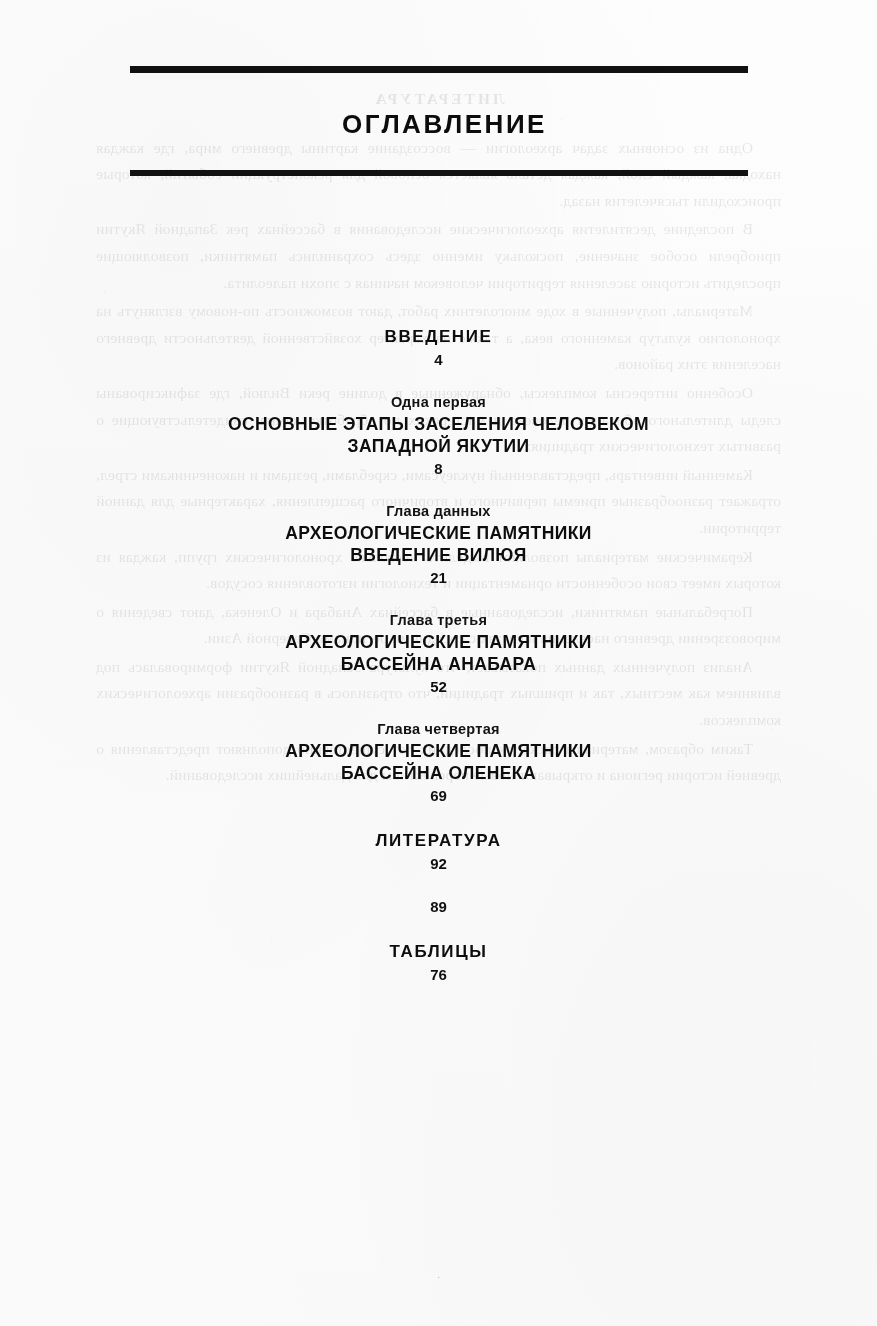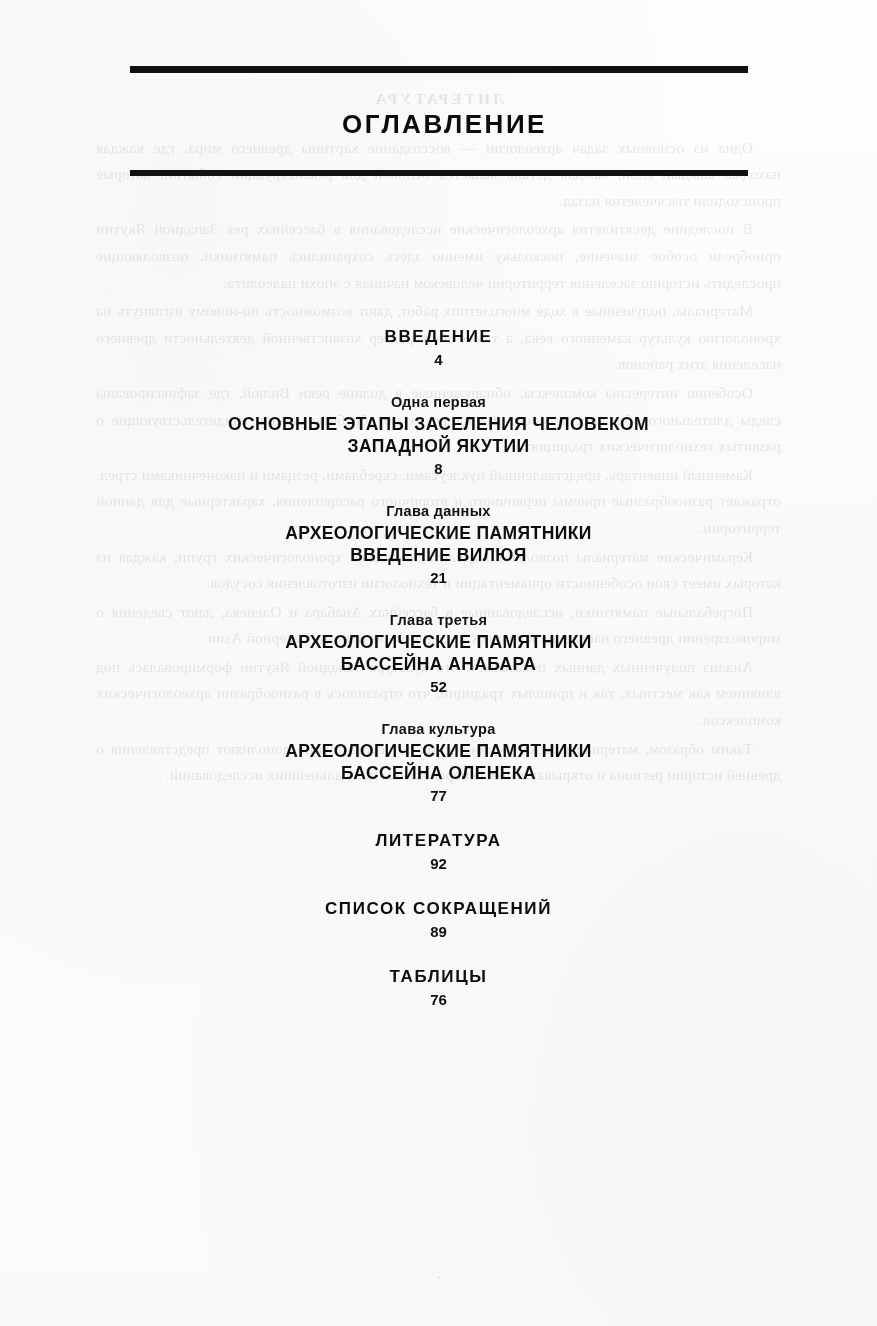--- a/index.html
+++ b/index.html
@@ -208,39 +208,36 @@
       <div class="entry">
         <div class="sub">Глава третья</div>
         <div class="heading">
           <span>АРХЕОЛОГИЧЕСКИЕ ПАМЯТНИКИ</span>
           <span class="line2">БАССЕЙНА АНАБАРА</span>
         </div>
         <div class="page-num">52</div>
       </div>
 
       <div class="entry">
-        <div class="sub">Глава культура</div>
+        <div class="sub">Глава четвертая</div>
         <div class="heading">
           <span>АРХЕОЛОГИЧЕСКИЕ ПАМЯТНИКИ</span>
           <span class="line2">БАССЕЙНА ОЛЕНЕКА</span>
         </div>
-        <div class="page-num">77</div>
+        <div class="page-num">69</div>
       </div>
 
       <div class="entry simple">
         <div class="heading">
           <span>ЛИТЕРАТУРА</span>
         </div>
         <div class="page-num">92</div>
       </div>
 
       <div class="entry simple">
-        <div class="heading">
-          <span>СПИСОК СОКРАЩЕНИЙ</span>
-        </div>
         <div class="page-num">89</div>
       </div>
 
       <div class="entry simple">
         <div class="heading">
           <span>ТАБЛИЦЫ</span>
         </div>
         <div class="page-num">76</div>
       </div>
 

